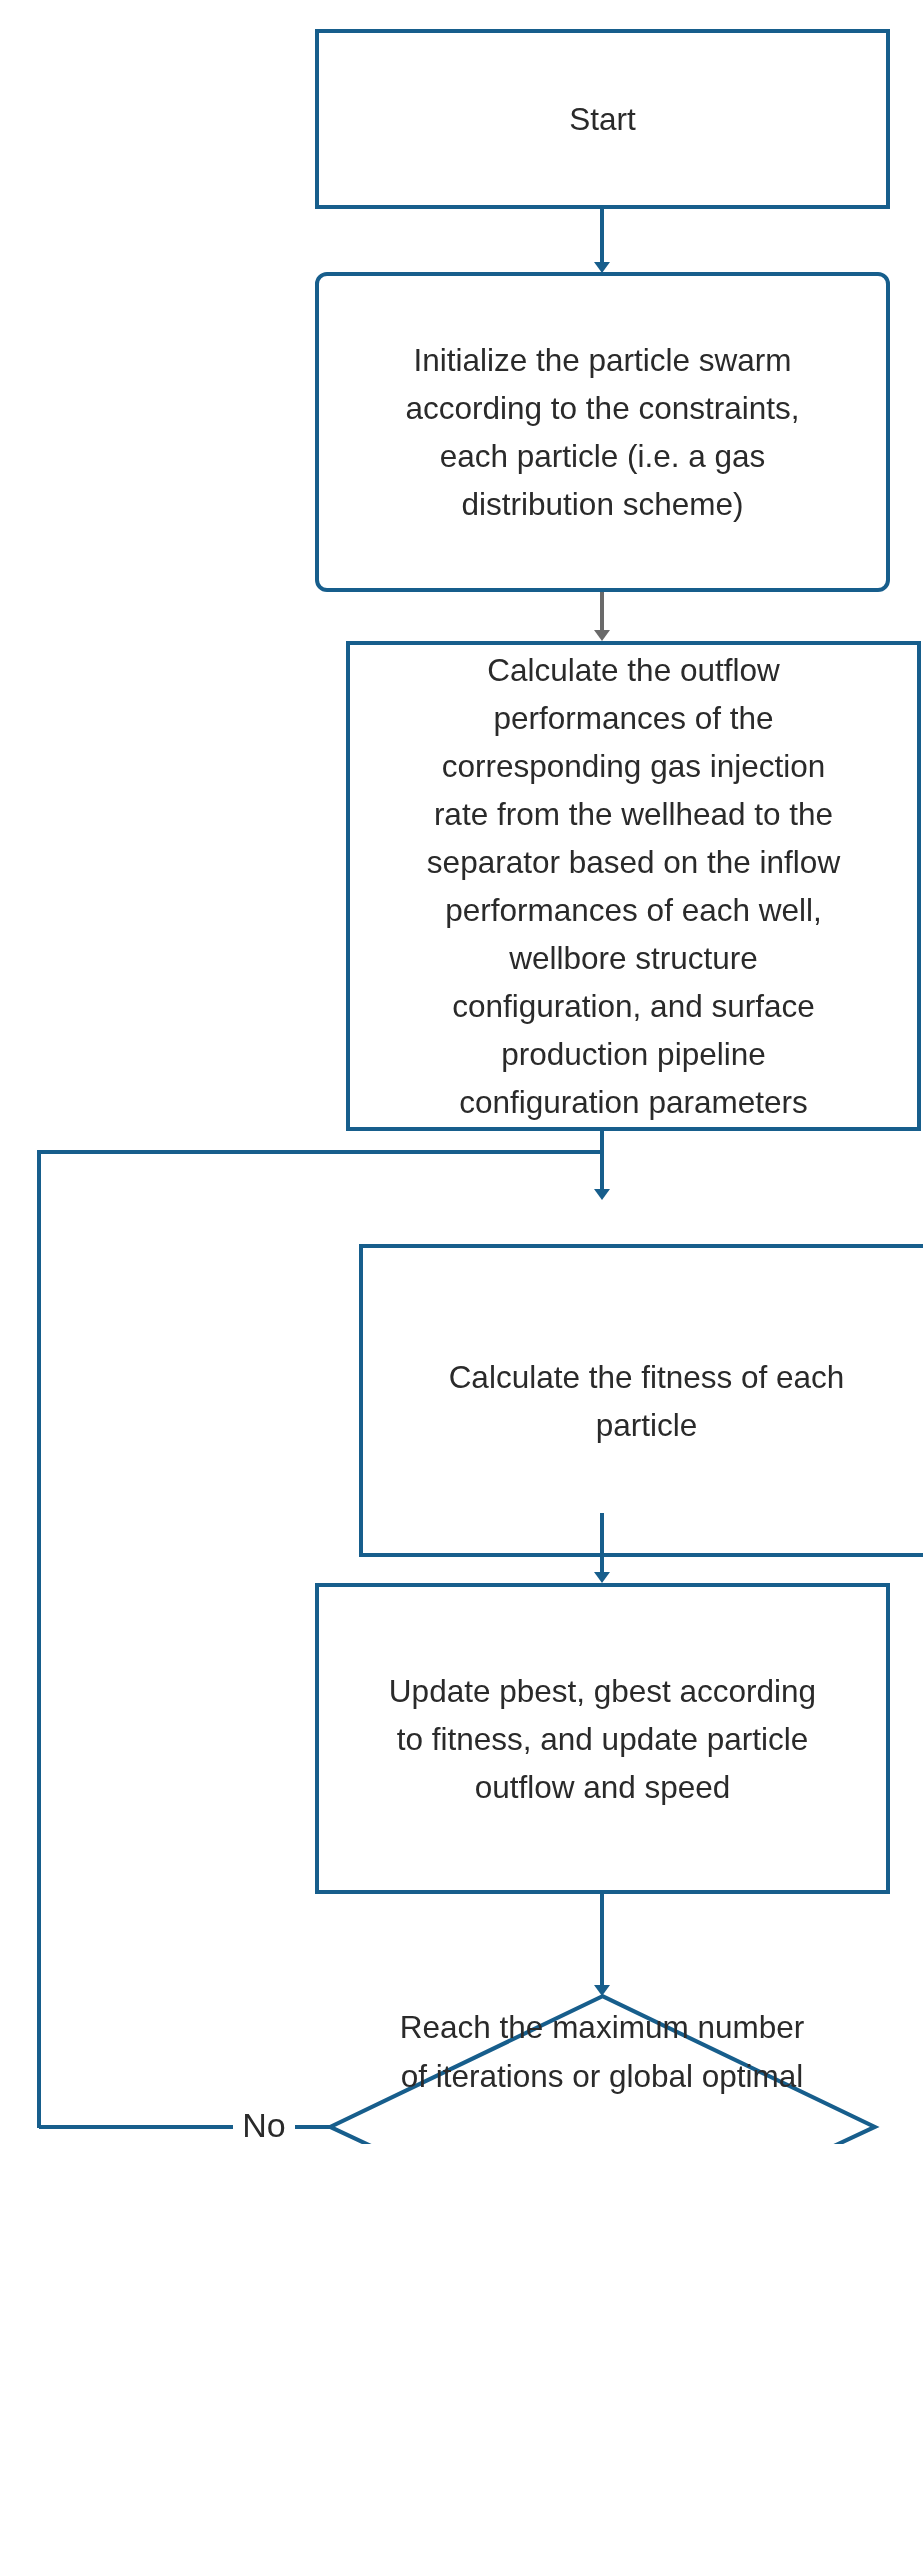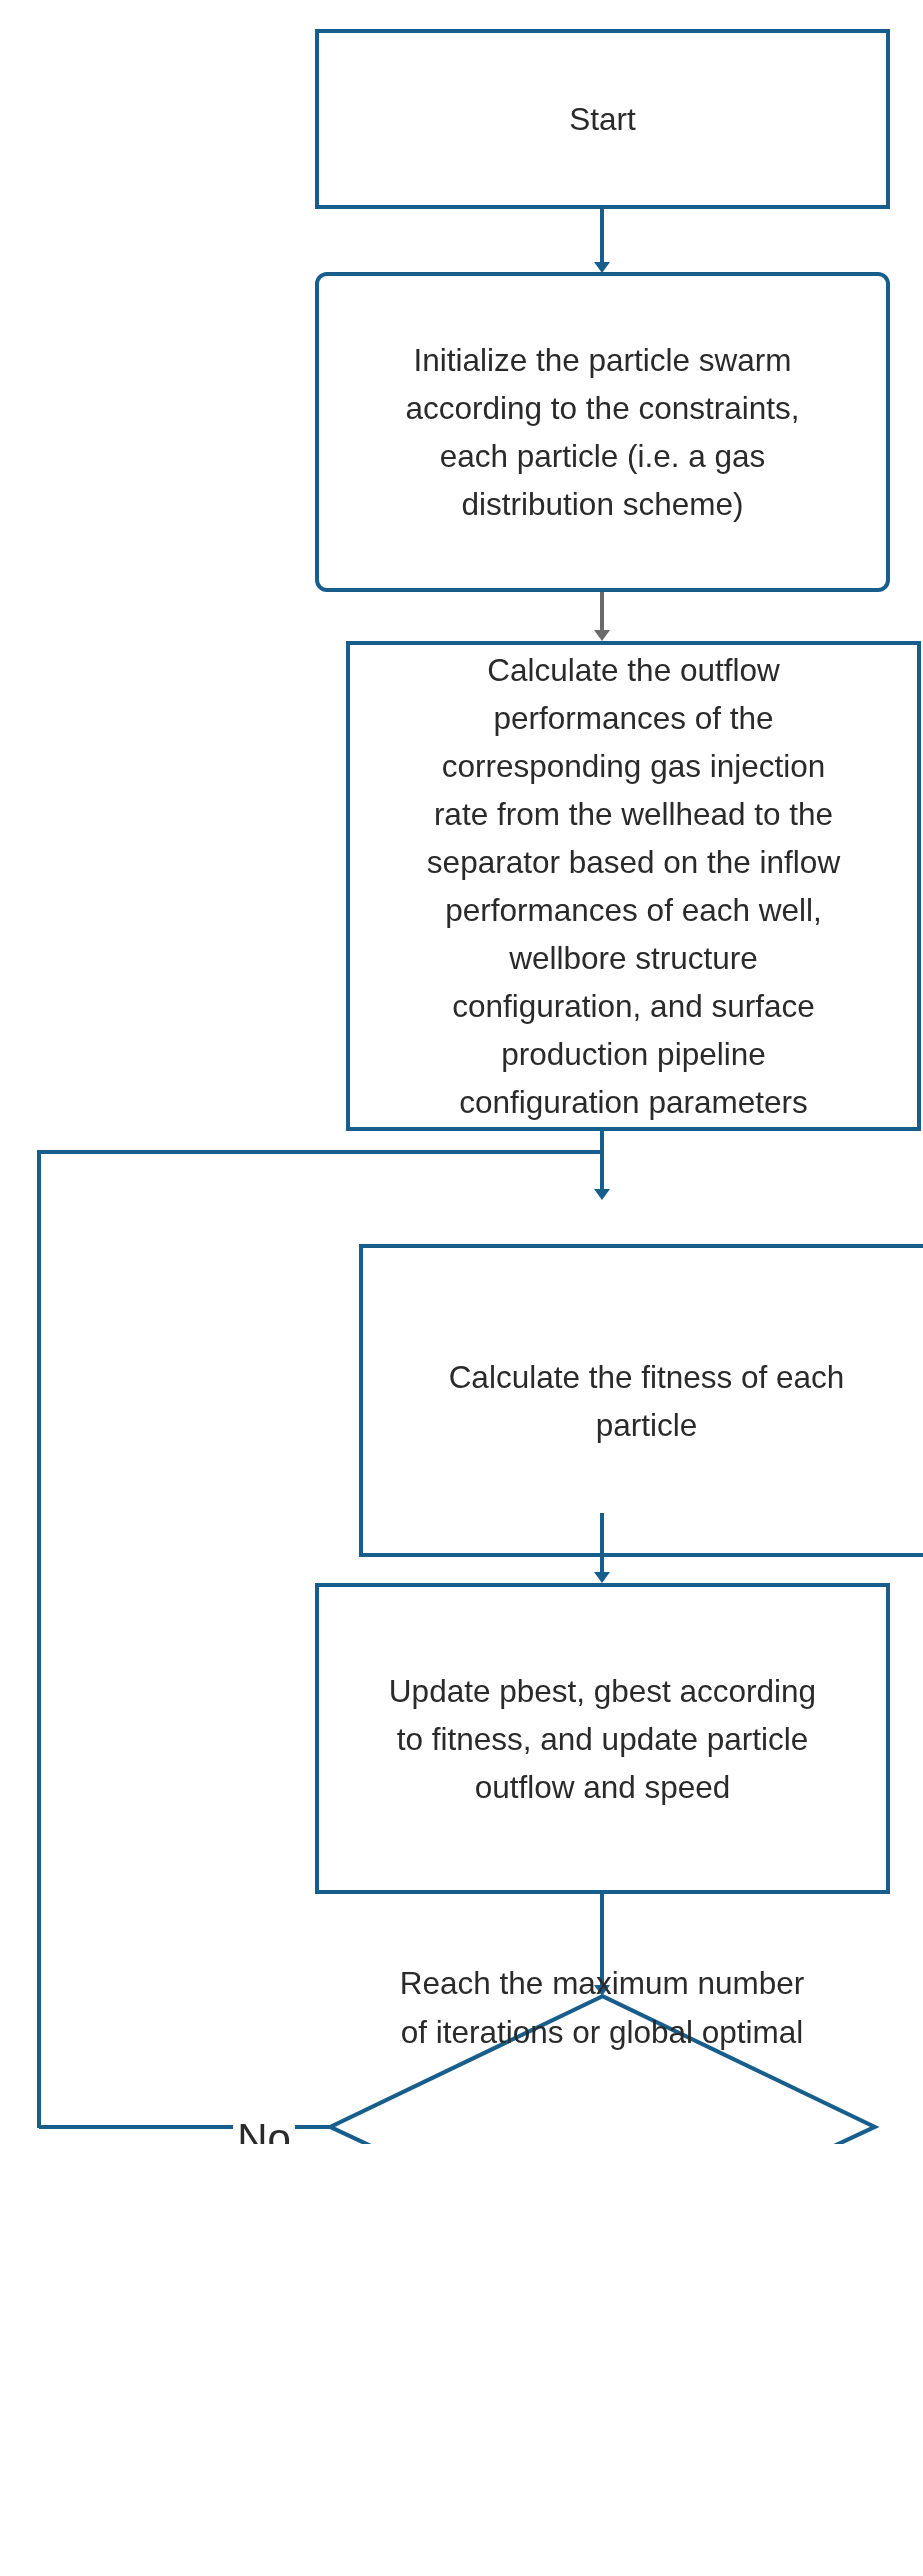--- a/index.html
+++ b/index.html
@@ -55,33 +55,32 @@
     border-right: 8.2px solid transparent;
     border-top: 11px solid #175E8C;
   }
   .arrowhead.gray { border-top-color: #6A6A6A; }
   .edge-label {
     position: absolute;
     background: #ffffff;
     display: flex;
     align-items: center;
     justify-content: center;
-    font-size: 42px;
+    font-size: 34px;
     color: #2a2a2a;
-    margin-top: 13px;
   }
   .diamond-svg {
     position: absolute;
     left: 322px;
     top: 1988px;
   }
   .diamond-label {
     position: absolute;
     left: 342px;
-    top: 1956px;
+    top: 2000px;
     width: 520px;
     height: 103px;
     display: flex;
     align-items: center;
     justify-content: center;
   }
   .loop-v {
     position: absolute;
     left: 37px;
     width: 4.1px;

